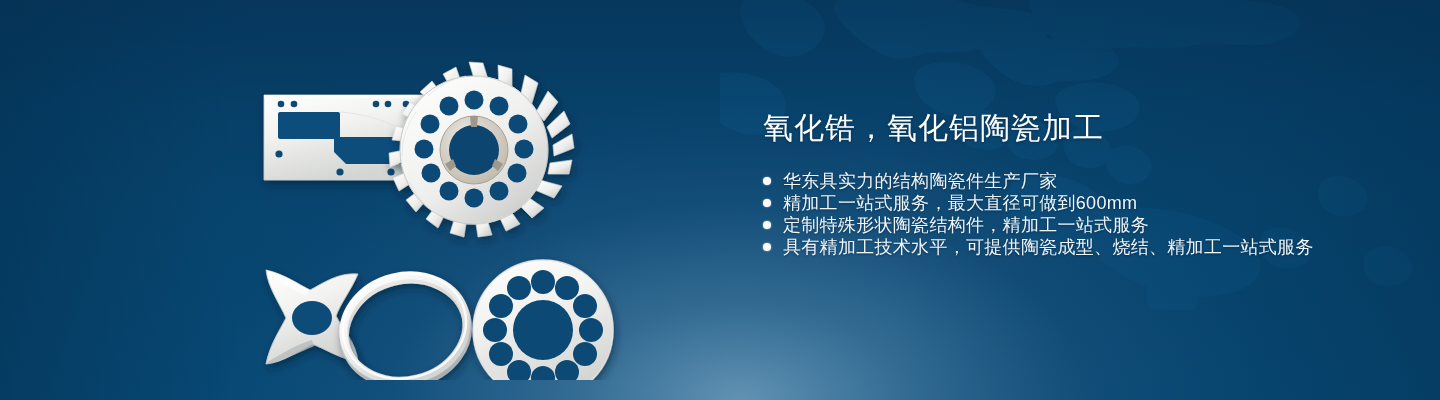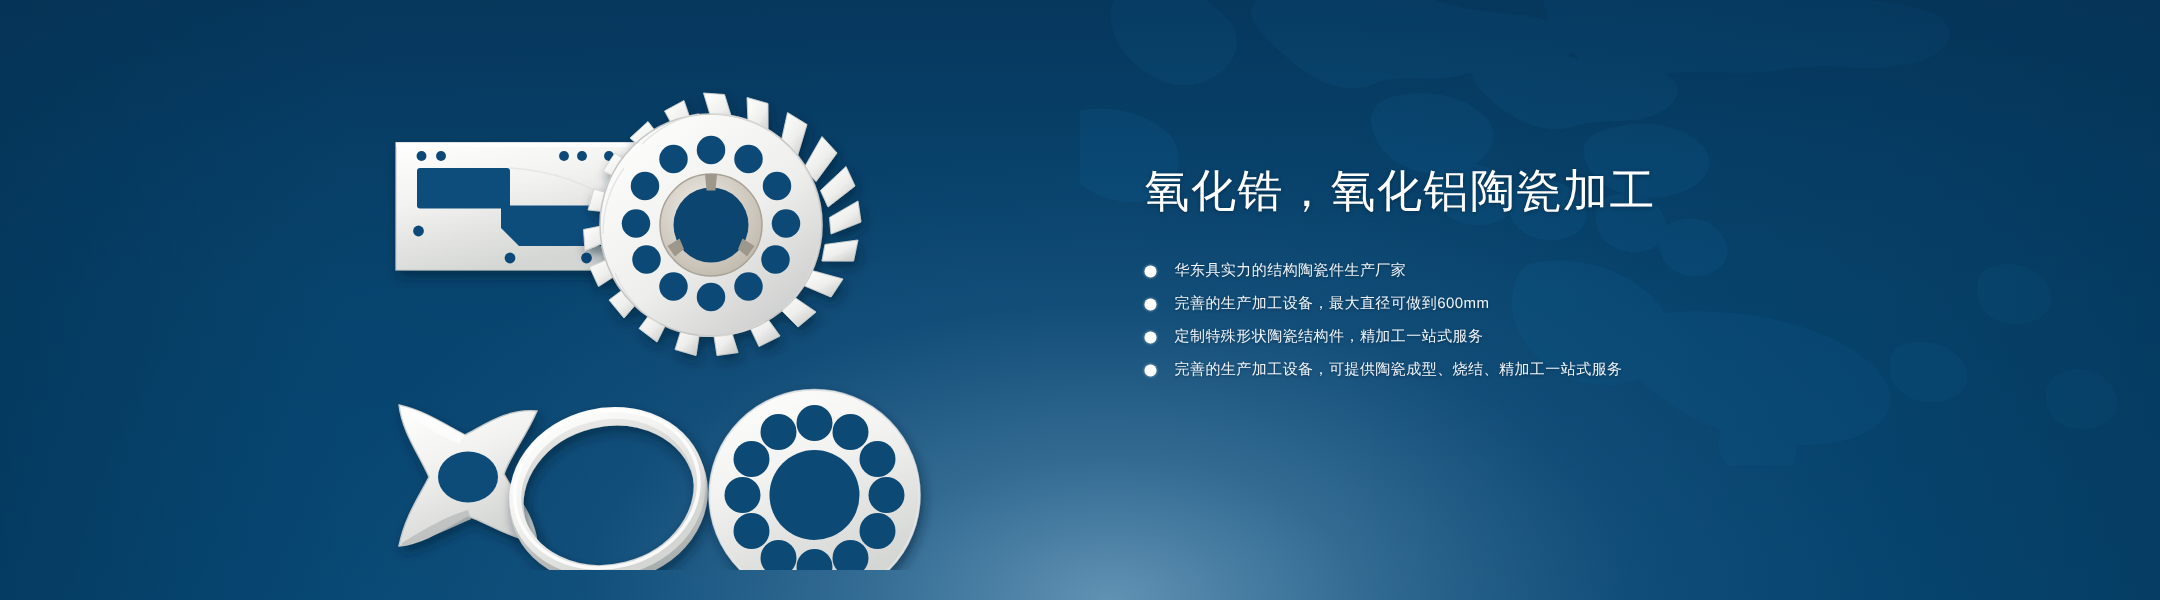--- a/index.html
+++ b/index.html
@@ -95,21 +95,21 @@
     width: 8px;
     height: 8px;
     border-radius: 50%;
     background: #ffffff;
     flex: 0 0 8px;
     margin-right: 12px;
     box-shadow: 0 0 2px rgba(255,255,255,0.6);
   }
   .bullet-text {
     color: #f0f5fa;
-    font-size: 10px;
+    font-size: 18px;
     line-height: 22px;
     letter-spacing: 0.3px;
     white-space: nowrap;
     text-shadow: 0 1px 2px rgba(0,20,40,0.45);
   }
 </style>
 </head>
 <body>
 
 <div class="banner">
@@ -283,26 +283,26 @@
 
   <div class="copy">
     <h1 class="headline">氧化锆，氧化铝陶瓷加工</h1>
     <ul class="bullets">
       <li class="bullet">
         <span class="bullet-dot"></span>
         <span class="bullet-text">华东具实力的结构陶瓷件生产厂家</span>
       </li>
       <li class="bullet">
         <span class="bullet-dot"></span>
-        <span class="bullet-text">完善的生产加工设备，最大直径可做到600mm</span>
+        <span class="bullet-text">精加工一站式服务，最大直径可做到600mm</span>
       </li>
       <li class="bullet">
         <span class="bullet-dot"></span>
         <span class="bullet-text">定制特殊形状陶瓷结构件，精加工一站式服务</span>
       </li>
       <li class="bullet">
         <span class="bullet-dot"></span>
-        <span class="bullet-text">完善的生产加工设备，可提供陶瓷成型、烧结、精加工一站式服务</span>
+        <span class="bullet-text">具有精加工技术水平，可提供陶瓷成型、烧结、精加工一站式服务</span>
       </li>
     </ul>
   </div>
 
 </div>
 
 </body></html>

